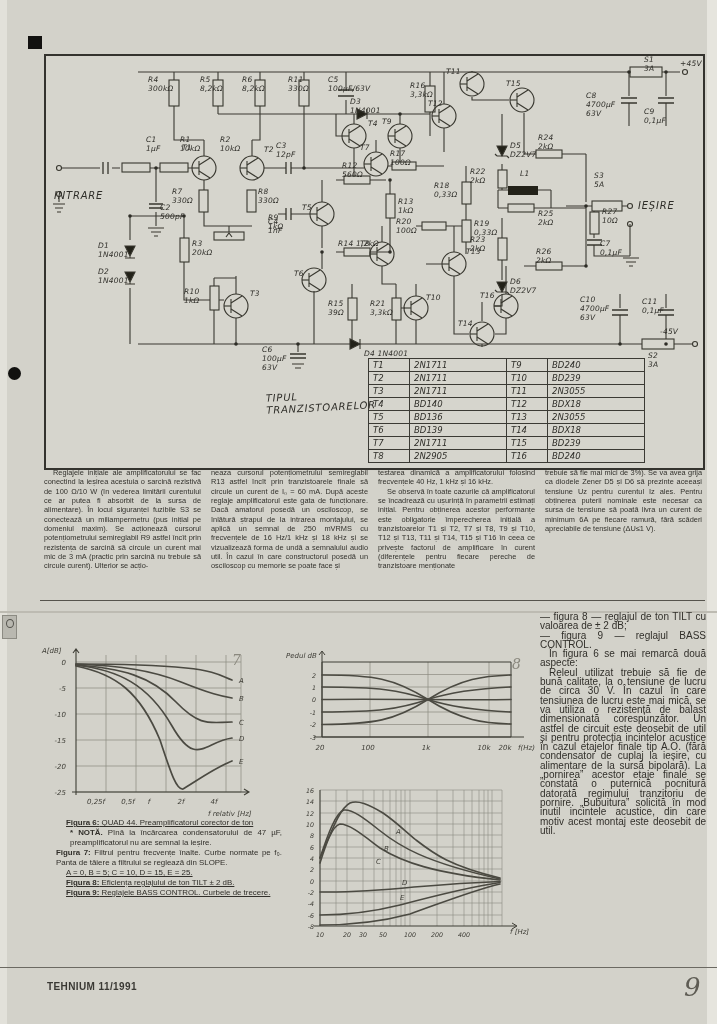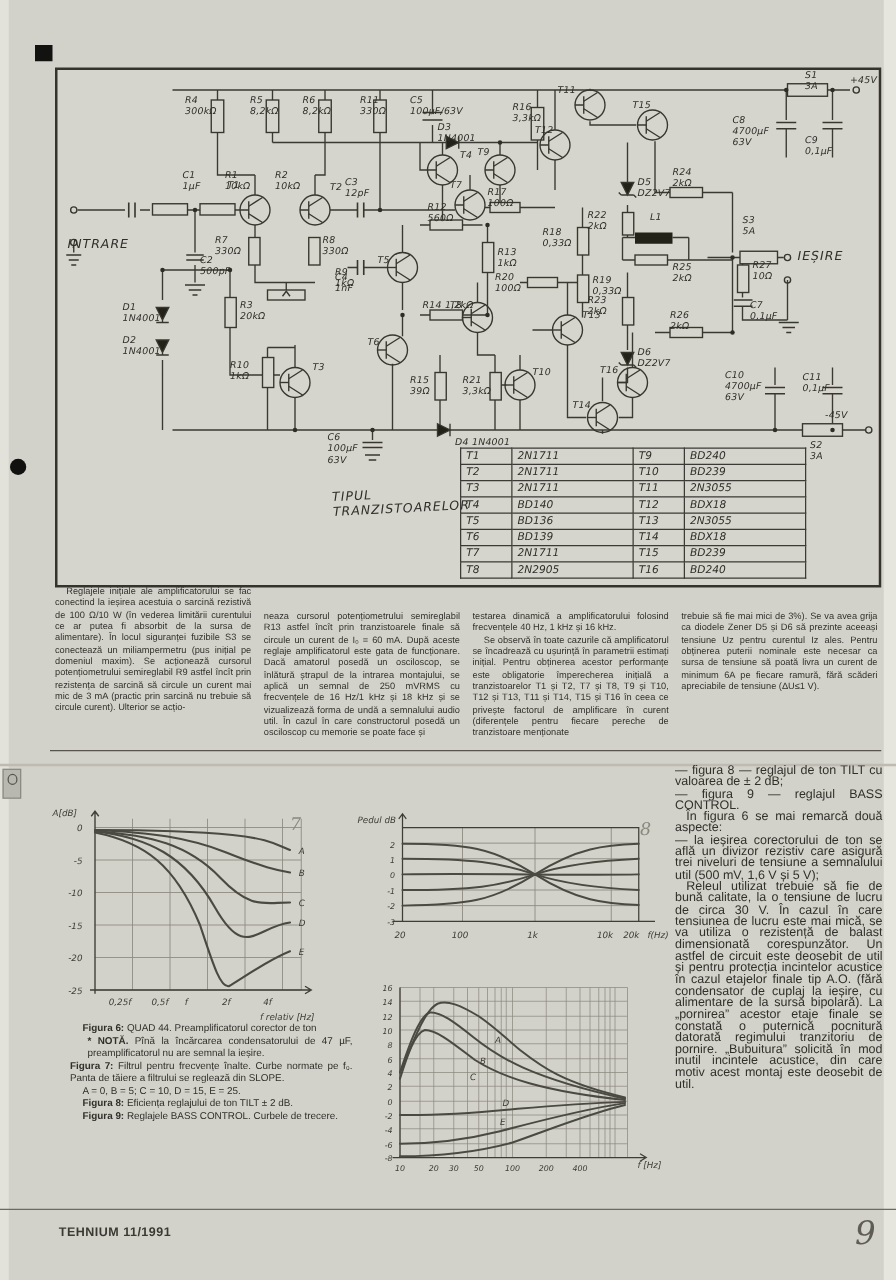--- a/index.html
+++ b/index.html
@@ -20,34 +20,34 @@
   .sl.big{font-size:10px;letter-spacing:.8px;}
   .ttab{position:absolute;left:322px;top:302px;border-collapse:collapse;}
   .ttab td{border:1px solid #3b3a34;font:italic 8.5px "DejaVu Sans",sans-serif;color:#2e2d28;
            padding:1px 4px;height:10px;}
   .ttab td.c1{width:32px;} .ttab td.c2{width:88px;}
 
   
   .col{position:absolute;top:468px;width:157px;height:136px;overflow:hidden;
        font-size:7.4px;line-height:9.35px;text-align:justify;color:#32312c;}
   .col p{margin:0;text-indent:9px;}
-  .col p.noind{text-indent:0;margin-top:20px;}
+  .col p.noind{text-indent:0;}
   .rule1{position:absolute;left:40px;top:600px;width:665px;height:1px;background:#56544d;}
   .rule2{position:absolute;left:0;top:611px;width:717px;height:2px;background:#bdbbb2;}
   .rule3{position:absolute;left:0;top:967px;width:717px;height:1px;background:#6b6962;}
 
   
   .figsvg{position:absolute;}
   svg text{font:italic 7px "DejaVu Sans",sans-serif;fill:#3d3c35;}
   svg text.sm{font-size:6.3px;}
   .figmark{position:absolute;font:italic 14px "DejaVu Serif",serif;color:#8a887e;}
   .caps{position:absolute;left:56px;top:818px;width:226px;font-size:7.9px;line-height:10px;
         text-align:justify;color:#312f2a;}
   .caps p{margin:0;}
-  .caps p.ind{text-indent:10px;}
+  .caps p.ind{text-indent:10px;text-decoration:underline;}
   .caps p.note{padding-left:14px;}
   .caps b{font-weight:bold;}
   .rcol{position:absolute;left:540px;top:612px;width:166px;height:322px;overflow:hidden;
         font-size:10px;line-height:9.3px;text-align:justify;color:#312f2a;}
   .rcol p{margin:0;}
   .rcol p.ind{text-indent:9px;}
 
   
   .footer-left{position:absolute;left:47px;top:981px;font-size:10px;font-weight:bold;letter-spacing:.4px;color:#3a3934;}
   .pageno{position:absolute;left:684px;top:972px;font:italic 26px "DejaVu Serif",serif;color:#5e5c54;}
@@ -516,20 +516,19 @@
     <p><b>Figura 7:</b><span> Filtrul pentru frecvențe înalte. Curbe normate pe f₀. Panta de tăiere a filtrului se reglează din SLOPE.</span></p>
     <p class="ind"><b></b><span>A = 0, B = 5; C = 10, D = 15, E = 25.</span></p>
     <p class="ind"><b>Figura 8:</b><span> Eficiența reglajului de ton TILT ± 2 dB.</span></p>
     <p class="ind"><b>Figura 9:</b><span> Reglajele BASS CONTROL. Curbele de trecere.</span></p>
   </div>
 
   <div class="rcol">
     <p>— figura 8 — reglajul de ton TILT cu valoarea de ± 2 dB;</p>
     <p>— figura 9 — reglajul BASS CONTROL.</p>
     <p class="ind">În figura 6 se mai remarcă două aspecte:</p>
-    <p>— la ieșirea corectorului de ton se află un divizor rezistiv care asigură trei niveluri de tensiune a semnalului util (500 mV, 1,6 V și 5 V);</p>
     <p class="ind">Releul utilizat trebuie să fie de bună calitate, la o tensiune de lucru de circa 30 V. În cazul în care tensiunea de lucru este mai mică, se va utiliza o rezistență de balast dimensionată corespunzător. Un astfel de circuit este deosebit de util și pentru protecția incintelor acustice în cazul etajelor finale tip A.O. (fără condensator de cuplaj la ieșire, cu alimentare de la sursă bipolară). La „pornirea” acestor etaje finale se constată o puternică pocnitură datorată regimului tranzitoriu de pornire. „Bubuitura” solicită în mod inutil incintele acustice, din care motiv acest montaj este deosebit de util.</p>
   </div>
 
   <div class="rule3"></div>
   <div class="footer-left">TEHNIUM 11/1991</div>
   <div class="pageno">9</div>
 </div>
 
 </body></html>

